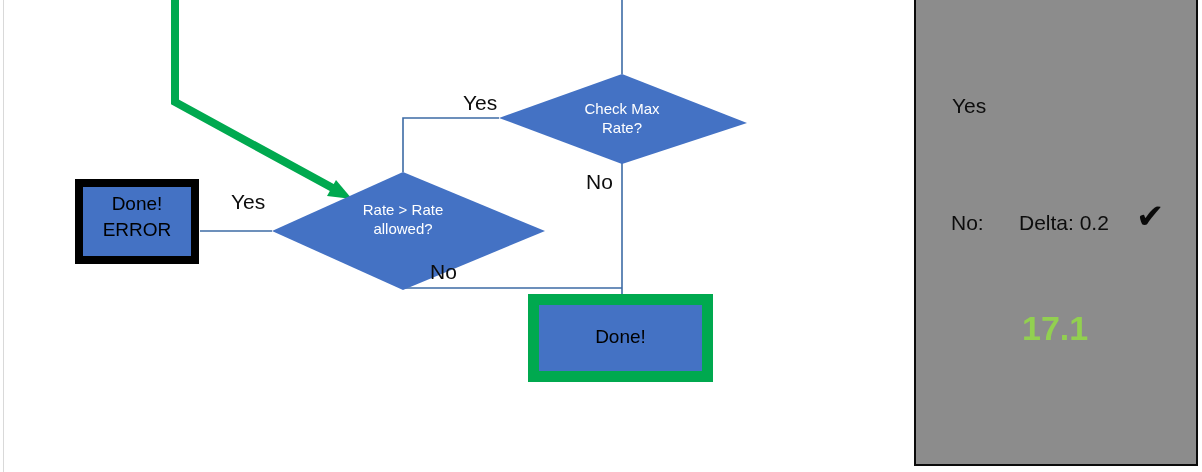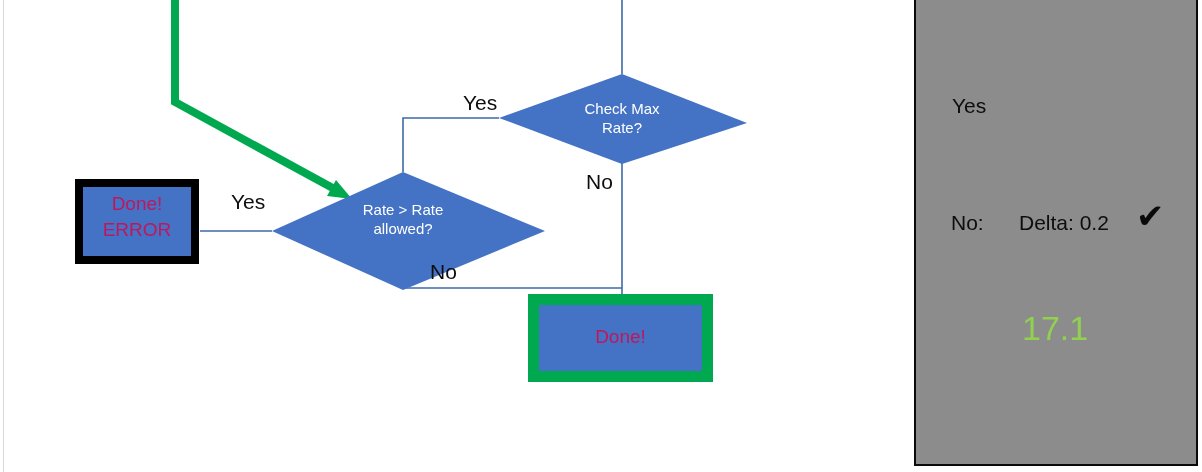--- a/index.html
+++ b/index.html
@@ -38,21 +38,21 @@
     position: absolute;
     color: #ffffff;
     font-size: 15px;
     line-height: 19px;
     text-align: center;
     white-space: pre-line;
     pointer-events: none;
   }
   .box-label {
     position: absolute;
-    color: #be185d;
+    color: #000000;
     font-size: 19px;
     line-height: 26px;
     text-align: center;
     white-space: pre-line;
   }
   .edge-label {
     position: absolute;
     color: #0d0d0d;
     font-size: 21px;
     line-height: 24px;
@@ -74,21 +74,21 @@
     position: absolute;
     color: #0d0d0d;
     font-size: 21px;
     line-height: 24px;
     white-space: nowrap;
   }
   .panel-value {
     position: absolute;
     color: #92d050;
     font-size: 34px;
-    font-weight: normal;
+    font-weight: bold;
     line-height: 38px;
     white-space: nowrap;
     text-align: center;
   }
   .check-mark {
     position: absolute;
     color: #0a0a0a;
     font-size: 34px;
     line-height: 34px;
   }

